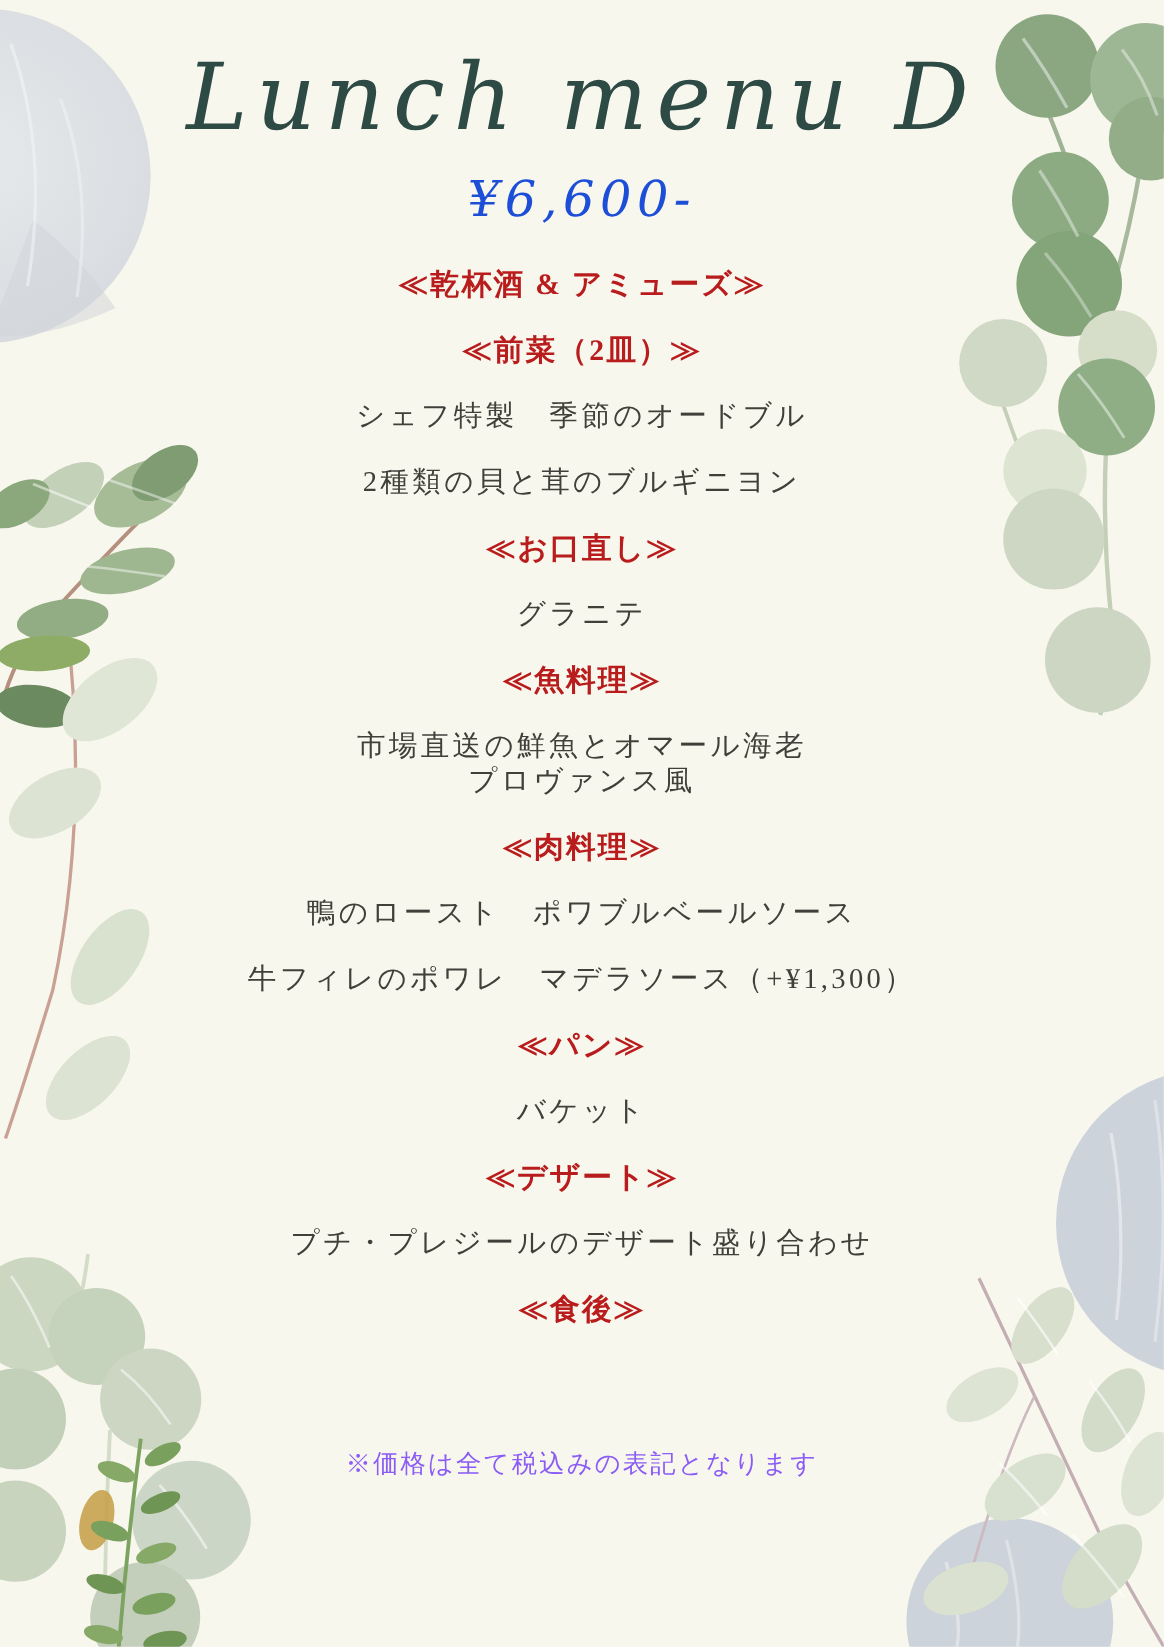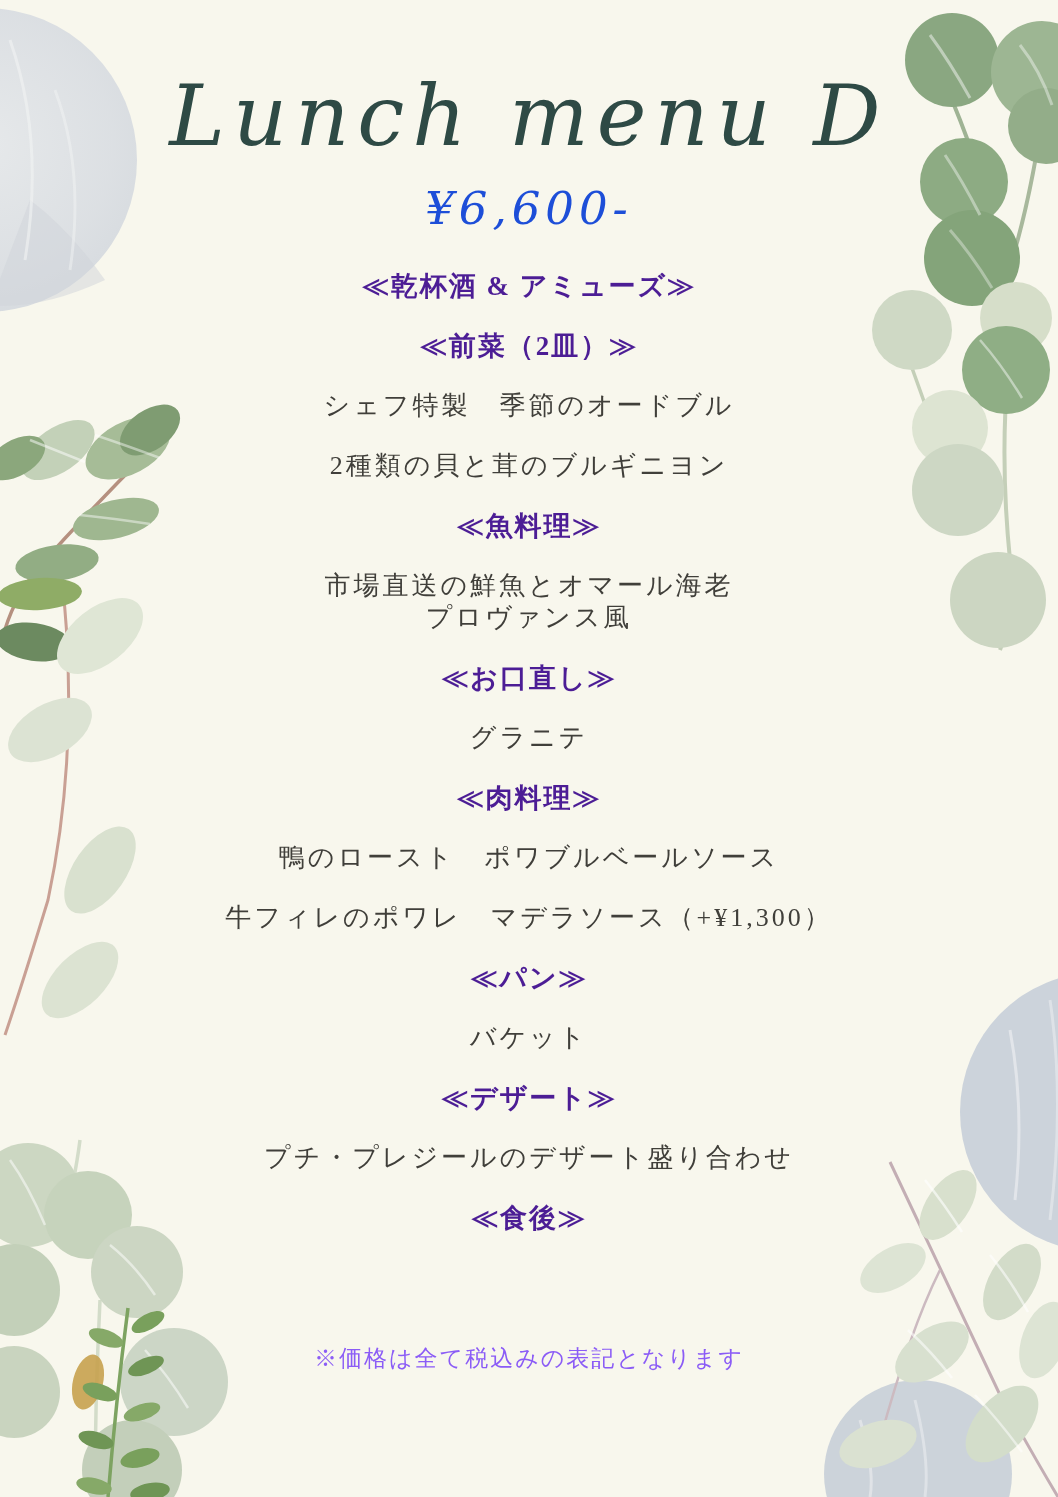--- a/index.html
+++ b/index.html
@@ -15,42 +15,42 @@
     width:1058px; height:1497px;
     pointer-events:none;
   }
   .content {
     position:relative;
     width:1058px; height:1497px;
     text-align:center;
     z-index:2;
   }
   .title {
-    margin:60px 0 0;
+    margin:32px 0 0;
     font-family:"DejaVu Serif", serif;
     font-style:italic; font-weight:normal;
     font-size:84px; line-height:112px;
     letter-spacing:8px;
     color:#2e4a45;
   }
   .price {
     margin:10px 0 0;
     font-family:"DejaVu Serif", serif;
     font-style:italic;
     font-size:45px; line-height:54px;
     letter-spacing:5px;
     color:#1d4ed8;
   }
   .menu-section { margin:0; padding:0; }
   .heading {
     margin:28px 0 0;
     font-size:27px; line-height:32px;
     font-weight:700;
     letter-spacing:2px;
-    color:#4c1d95;
+    color:#b91c1c;
   }
   .heading.first { margin-top:34px; }
   .item {
     margin:28px 0 0;
     font-size:26px; line-height:32px;
     letter-spacing:3px;
     color:#403f3a;
     white-space:pre-line;
   }
   .footnote {
@@ -188,31 +188,31 @@
     <h2 class="heading first">≪乾杯酒 &amp; アミューズ≫</h2>
   </section>
 
   <section class="menu-section">
     <h2 class="heading">≪前菜（2皿）≫</h2>
     <p class="item">シェフ特製　季節のオードブル</p>
     <p class="item">2種類の貝と茸のブルギニヨン</p>
   </section>
 
   <section class="menu-section">
+    <h2 class="heading">≪お口直し≫</h2>
+    <p class="item">グラニテ</p>
+  </section>
+
+  <section class="menu-section">
     <h2 class="heading">≪魚料理≫</h2>
     <p class="item">市場直送の鮮魚とオマール海老
 プロヴァンス風</p>
   </section>
 
   <section class="menu-section">
-    <h2 class="heading">≪お口直し≫</h2>
-    <p class="item">グラニテ</p>
-  </section>
-
-  <section class="menu-section">
     <h2 class="heading">≪肉料理≫</h2>
     <p class="item">鴨のロースト　ポワブルベールソース</p>
     <p class="item">牛フィレのポワレ　マデラソース（+¥1,300）</p>
   </section>
 
   <section class="menu-section">
     <h2 class="heading">≪パン≫</h2>
     <p class="item">バケット</p>
   </section>
 

